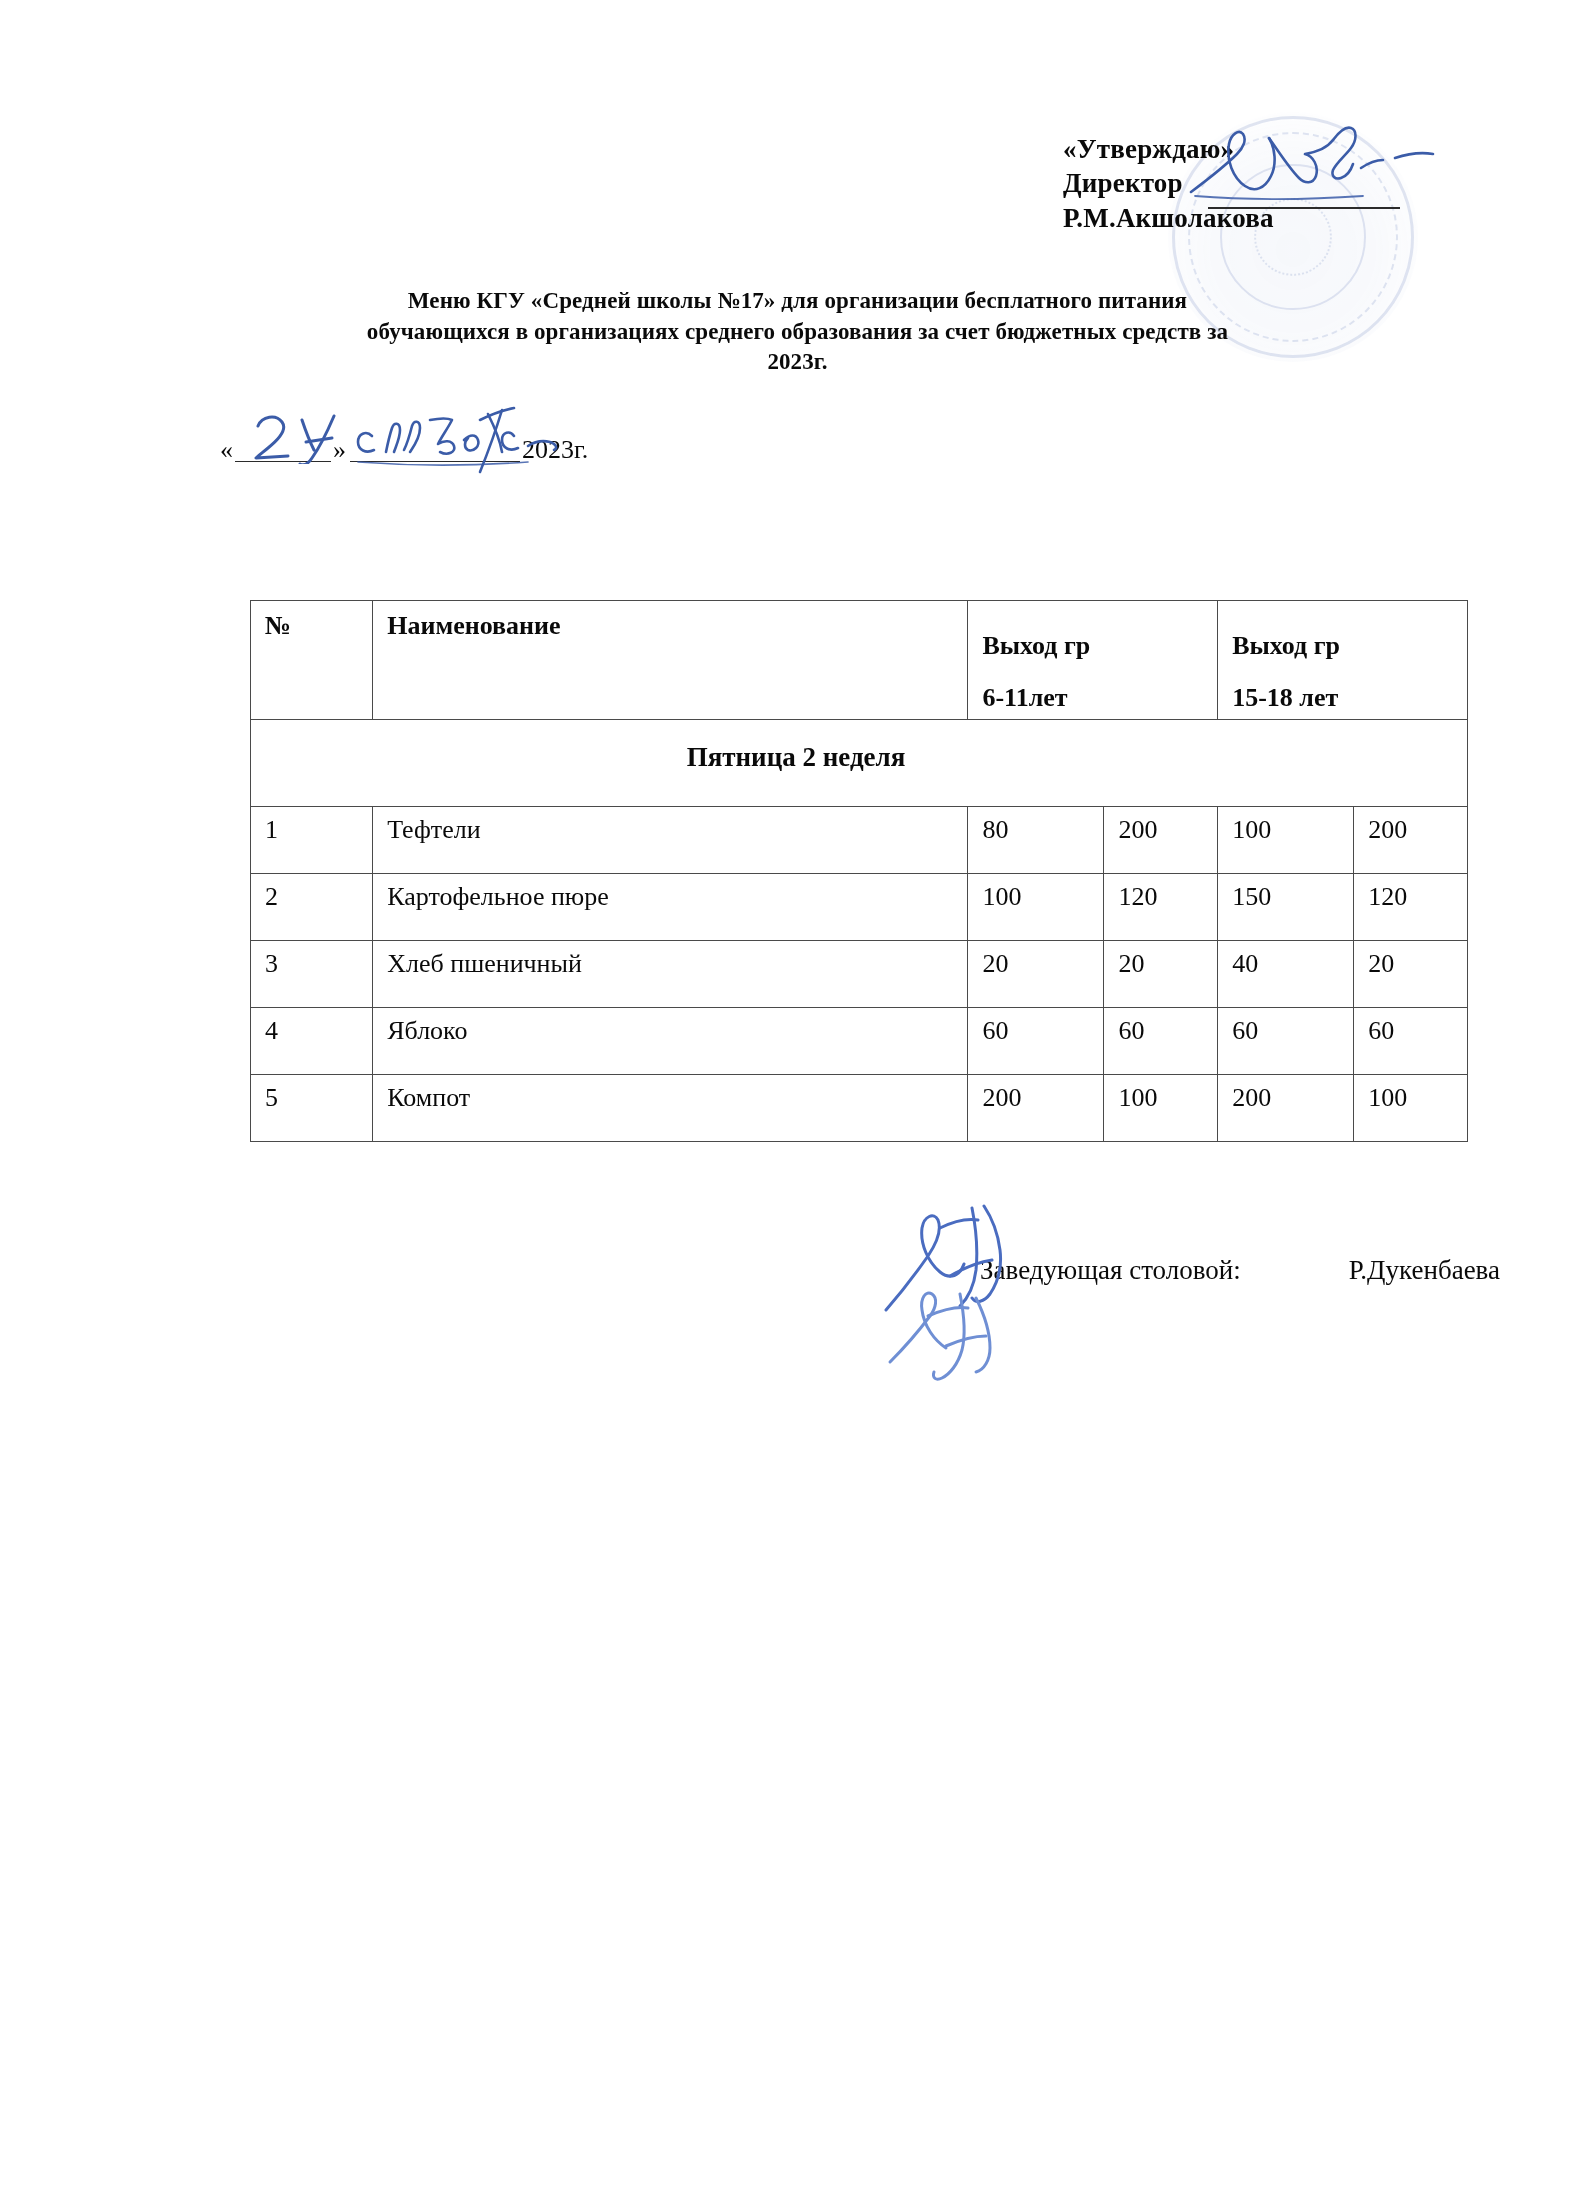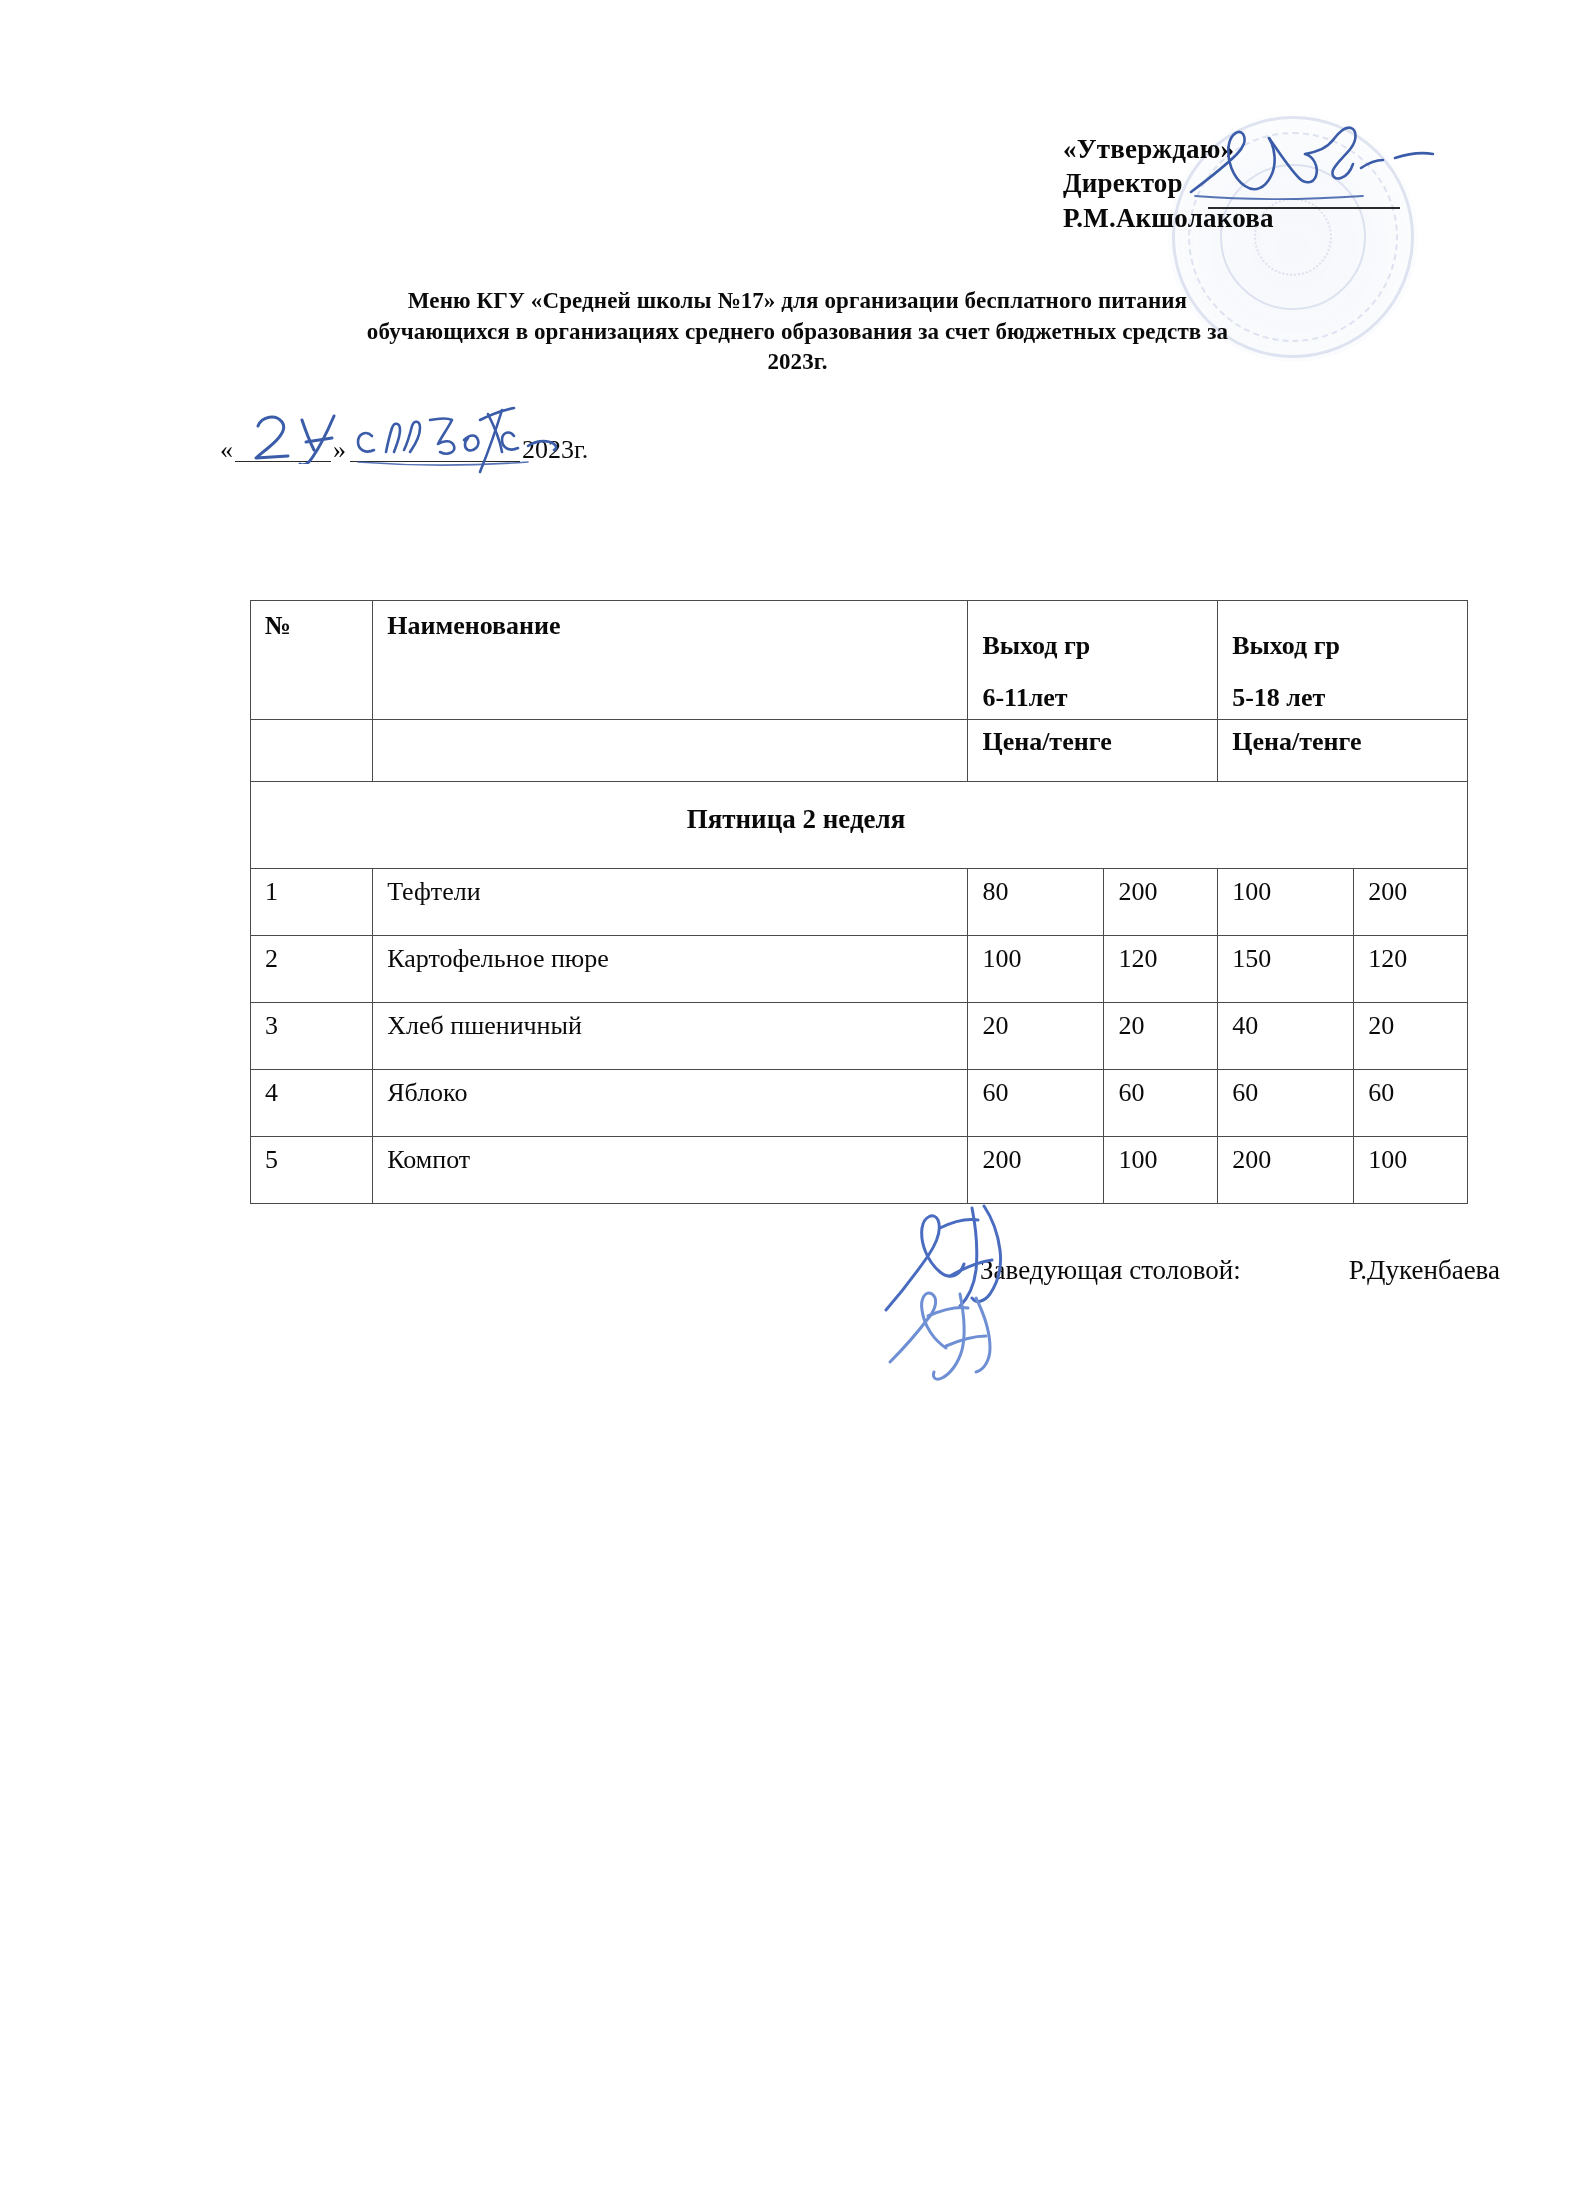--- a/index.html
+++ b/index.html
@@ -319,30 +319,24 @@
     <tbody>
       <tr class="hdr-top">
         <td>№</td>
         <td>Наименование</td>
         <td colspan="2">
           <span class="stack">Выход гр</span>
           <span class="stack">6-11лет</span>
         </td>
         <td colspan="2">
           <span class="stack">Выход гр</span>
-          <span class="stack">5-18 лет</span>
+          <span class="stack">15-18 лет</span>
         </td>
       </tr>
 
-      <tr class="hdr-price">
-        <td></td>
-        <td></td>
-        <td colspan="2">Цена/тенге</td>
-        <td colspan="2">Цена/тенге</td>
-      </tr>
 
       <tr class="day-row">
         <td colspan="6">
           <span class="day-inner">Пятница 2 неделя</span>
         </td>
       </tr>
 
       <tr class="item-row">
         <td class="num">1</td>
         <td>Тефтели</td>

